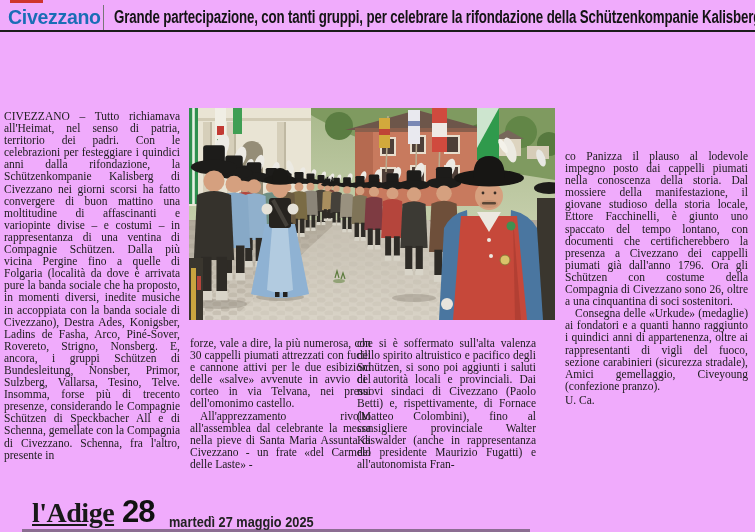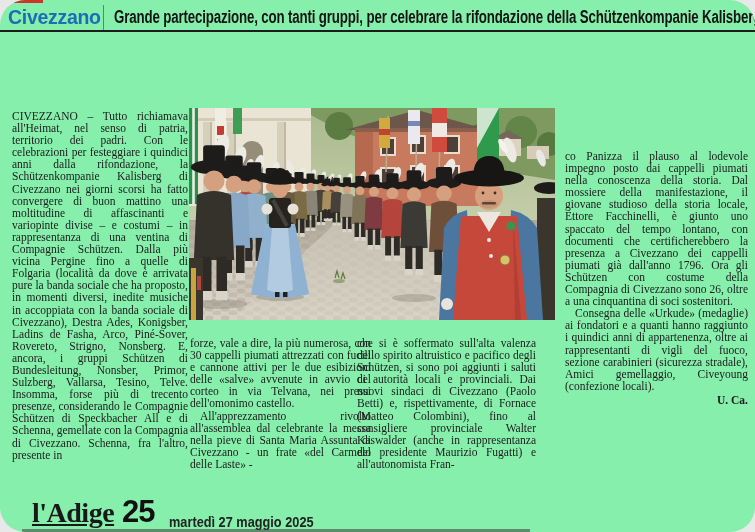--- a/index.html
+++ b/index.html
@@ -1,38 +1,38 @@
 <!DOCTYPE html>
 <html lang="it"><head>
 <meta charset="utf-8">
 <style>
   html,body{margin:0;padding:0;background:#e8e8e8;}
-  .page{position:relative;width:755px;height:532px;background:#86efac;overflow:hidden;
-        font-family:"Liberation Serif",serif;border-radius:25px;}
+  .page{position:relative;width:755px;height:532px;background:#f0abfc;overflow:hidden;
+        font-family:"Liberation Serif",serif;}
   .top-red-line{position:absolute;left:10px;top:0;width:33px;height:3px;background:#cf342c;}
   .kicker-label{position:absolute;left:8px;top:6px;font:700 19.5px "Liberation Sans",sans-serif;
         color:#1a6db6;letter-spacing:-0.3px;}
   .kicker-divider{position:absolute;left:103px;top:5px;width:1px;height:25px;background:#777;}
   .kicker-text-wrap{position:absolute;left:114px;top:7px;width:641px;overflow:hidden;}
   .kicker-text{display:inline-block;transform:scaleX(0.76);transform-origin:0 50%;
         white-space:nowrap;font:700 17.5px "Liberation Sans",sans-serif;
         letter-spacing:-0.2px;color:#141414;}
   .kicker-rule{position:absolute;left:0;top:30px;width:755px;height:2px;background:#1c1c1c;}
   .headline{position:absolute;left:5px;top:33px;width:750px;margin:0;
         font:700 46px/1.12 "Liberation Serif",serif;letter-spacing:-1.2px;color:#111;
         white-space:nowrap;}
   .col{position:absolute;font-size:11.5px;line-height:12.1px;color:#1b1b1b;
         text-align:justify;overflow:hidden;hyphens:auto;-webkit-hyphens:auto;}
   .col p{margin:0;}
   .col p.indent{text-indent:10px;}
-  .col1{left:12px;top:110px;width:176px;height:390px;}
+  .col1{left:4px;top:110px;width:176px;height:390px;}
   .col2{left:190px;top:337px;width:181px;height:168px;}
   .col3{left:357px;top:337px;width:179px;height:168px;}
   .col4{left:565px;top:126px;width:183px;height:386px;margin-top:24px;}
-  .byline{display:block;text-align:right;font-weight:700;margin-top:2px;}
+  .byline{display:block;text-align:left;font-weight:400;margin-top:2px;}
   .photo{position:absolute;left:189px;top:108px;width:366px;height:212px;background:#b8c0a8;}
   .photo svg{display:block;}
   .footer-brand{position:absolute;left:32px;top:497px;font:700 28px "Liberation Serif",serif;
         letter-spacing:-0.5px;color:#191919;text-decoration:underline;}
   .footer-page{position:absolute;left:122px;top:494px;font:700 31px "Liberation Sans",sans-serif;
         letter-spacing:-1px;color:#111;}
   .footer-date-wrap{position:absolute;left:169px;top:506px;margin-top:7px;}
   .footer-date{display:inline-block;transform:scaleX(0.85);transform-origin:0 50%;
         font:700 15px "Liberation Sans",sans-serif;color:#222;white-space:nowrap;}
   .bottom-line{position:absolute;left:22px;top:529px;width:508px;height:3px;background:#3a3a3a;opacity:.55;}
@@ -228,24 +228,24 @@
     <p>forze, vale a dire, la più numerosa, con 30 cappelli piumati attrezzati con fucili e cannone attivi per le due esibizioni delle «salve» avvenute in avvio del corteo in via Telvana, nei pressi dell'omonimo castello.</p>
     <p class="indent">All'apprezzamento rivolto all'assemblea dal celebrante la messa nella pieve di Santa Maria Assunta di Civezzano - un frate «del Carmelo delle Laste» -</p>
   </div>
 
   <div class="col col3">
     <p>che si è soffermato sull'alta valenza dello spirito altruistico e pacifico degli Schützen, si sono poi aggiunti i saluti di autorità locali e provinciali. Dai nuovi sindaci di Civezzano (Paolo Betti) e, rispettivamente, di Fornace (Matteo Colombini), fino al consigliere provinciale Walter Kaswalder (anche in rappresentanza del presidente Maurizio Fugatti) e all'autonomista Fran-</p>
   </div>
 
   <div class="col col4">
     <p>co Panizza il plauso al lodevole impegno posto dai cappelli piumati nella conoscenza della storia. Dal mossiere della manifestazione, il giovane studioso della storia locale, Ettore Facchinelli, è giunto uno spaccato del tempo lontano, con documenti che certificherebbero la presenza a Civezzano dei cappelli piumati già dall'anno 1796. Ora gli Schützen con costume della Compagnia di Civezzano sono 26, oltre a una cinquantina di soci sostenitori.</p>
-    <p class="indent">Consegna delle «Urkude» (medaglie) ai fondatori e a quanti hanno raggiunto i quindici anni di appartenenza, oltre ai rappresentanti di vigli del fuoco, sezione carabinieri (sicurezza stradale), Amici gemellaggio, Civeyoung (confezione locali).</p>
+    <p class="indent">Consegna delle «Urkude» (medaglie) ai fondatori e a quanti hanno raggiunto i quindici anni di appartenenza, oltre ai rappresentanti di vigli del fuoco, sezione carabinieri (sicurezza stradale), Amici gemellaggio, Civeyoung (confezione pranzo).</p>
     <span class="byline">U. Ca.</span>
   </div>
 
   <span class="footer-brand">l'Adige</span>
-  <span class="footer-page">25</span>
+  <span class="footer-page">28</span>
   <div class="footer-date-wrap">
     <span class="footer-date">martedì 27 maggio 2025</span>
   </div>
   <div class="bottom-line"></div>
 
 </div>
 
 </body></html>

